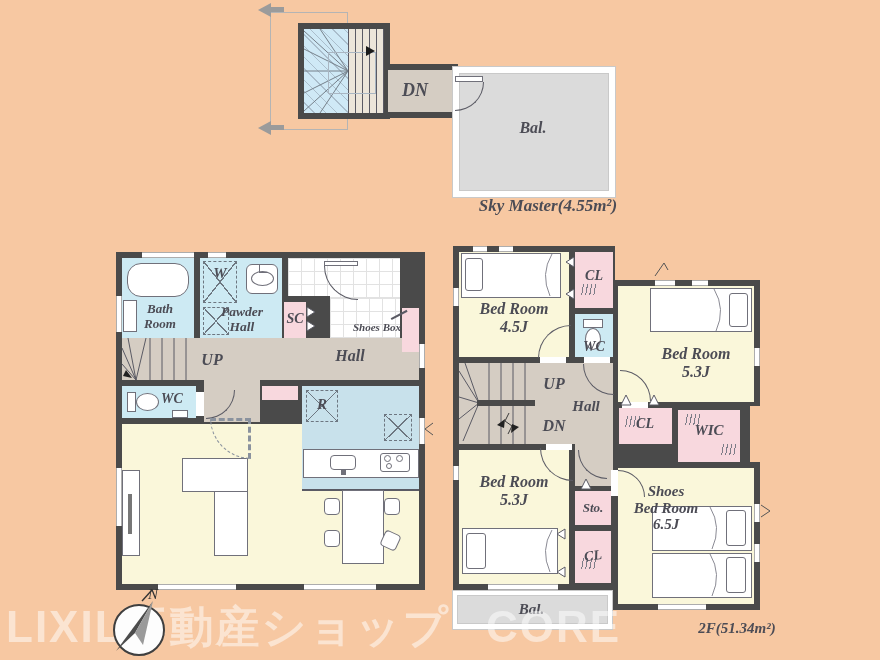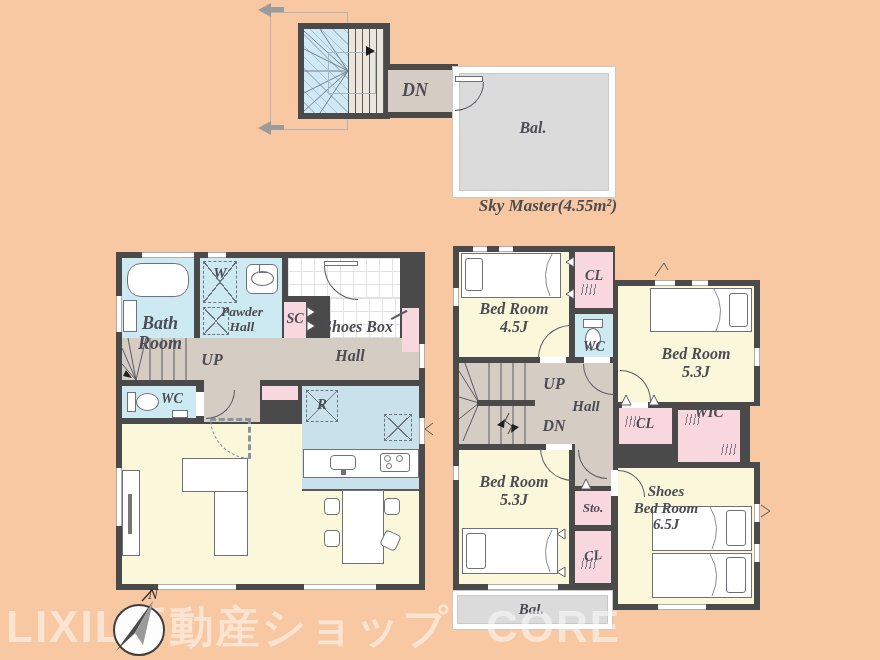--- a/index.html
+++ b/index.html
@@ -154,27 +154,27 @@
 
   <div class="win winh" style="left:142px;top:252px;width:52px;height:6px"></div>
   <div class="win winh" style="left:208px;top:252px;width:18px;height:6px"></div>
   <div class="win winv" style="left:116px;top:296px;width:6px;height:36px"></div>
   <div class="win winv" style="left:116px;top:468px;width:6px;height:58px"></div>
   <div class="win winh" style="left:158px;top:584px;width:78px;height:6px"></div>
   <div class="win winh" style="left:304px;top:584px;width:72px;height:6px"></div>
   <div class="win winv" style="left:419px;top:344px;width:6px;height:24px"></div>
   <div class="win winv" style="left:419px;top:418px;width:6px;height:26px"></div>
 
-  <div class="lbl" style="left:122px;top:319px;width:76px;height:28px;font-size:18px">Bath
+  <div class="lbl" style="left:122px;top:303px;width:76px;height:28px;font-size:13px">Bath
 Room</div>
   <div class="lbl" style="left:203px;top:264px;width:34px;height:18px;font-size:15px">W</div>
   <div class="lbl" style="left:202px;top:302px;width:80px;height:34px;font-size:13.5px">Pawder
 Hall</div>
   <div class="lbl" style="left:282px;top:306px;width:26px;height:26px;font-size:14px">SC</div>
-  <div class="lbl" style="left:320px;top:318px;width:76px;height:18px;font-size:16px">Shoes Box</div>
+  <div class="lbl" style="left:339px;top:318px;width:76px;height:18px;font-size:11px">Shoes Box</div>
   <div class="lbl" style="left:318px;top:346px;width:64px;height:20px;font-size:16px">Hall</div>
   <div class="lbl" style="left:188px;top:350px;width:48px;height:20px;font-size:16px">UP</div>
   <div class="lbl" style="left:150px;top:390px;width:44px;height:18px;font-size:14px">WC</div>
   <div class="lbl" style="left:306px;top:394px;width:32px;height:20px;font-size:15px">R</div>
 
   <div class="a c-wall" style="left:453px;top:246px;width:162px;height:344px;z-index:1"></div>
   <div class="a c-wall" style="left:612px;top:280px;width:148px;height:172px;z-index:1"></div>
   <div class="a c-wall" style="left:612px;top:452px;width:148px;height:158px;z-index:1"></div>
   <div class="a c-peach" style="left:750px;top:406px;width:12px;height:56px;z-index:2"></div>
 
@@ -294,28 +294,29 @@
   <div class="lbl" style="left:459px;top:298px;width:110px;height:40px;font-size:16px">Bed Room
 4.5J</div>
   <div class="lbl" style="left:575px;top:266px;width:38px;height:20px;font-size:14px">CL</div>
   <div class="lbl" style="left:575px;top:338px;width:38px;height:18px;font-size:14px">WC</div>
   <div class="lbl" style="left:634px;top:342px;width:124px;height:42px;font-size:16px">Bed Room
 5.3J</div>
   <div class="lbl" style="left:530px;top:374px;width:48px;height:20px;font-size:16px">UP</div>
   <div class="lbl" style="left:528px;top:416px;width:52px;height:20px;font-size:16px">DN</div>
   <div class="lbl" style="left:558px;top:396px;width:56px;height:20px;font-size:15px">Hall</div>
   <div class="lbl" style="left:625px;top:412px;width:40px;height:24px;font-size:14px">CL</div>
-  <div class="lbl" style="left:678px;top:400px;width:62px;height:24px;font-size:15px">WIC</div>
+  <div class="lbl" style="left:678px;top:418px;width:62px;height:24px;font-size:15px">WIC</div>
   <div class="lbl" style="left:459px;top:470px;width:110px;height:42px;font-size:16px">Bed Room
 5.3J</div>
   <div class="lbl" style="left:575px;top:499px;width:36px;height:18px;font-size:13px">Sto.</div>
   <div class="lbl" style="left:616px;top:476px;width:100px;height:64px;font-size:15px">Shoes
 Bed Room
 6.5J</div>
   <div class="lbl" style="left:575px;top:546px;width:36px;height:20px;font-size:14px;transform:rotate(-8deg)">CL</div>
+  <div class="lbl cap" style="left:672px;top:618px;width:130px;height:20px;font-size:15px">2F(51.34m²)</div>
 
   <div id="watermark">LIXIL不動産ショップ CORE</div>
   <svg id="compass" width="66" height="76" style="left:106px;top:584px">
     <circle cx="33" cy="46" r="25" fill="#fdfdfd" stroke="#3f3f3f" stroke-width="2"></circle>
     <polygon points="47,17 10,67 29,49" fill="#4c4c4c"></polygon>
     <polygon points="47,17 29,49 37,61" fill="#9a9a9a"></polygon>
     <path d="M36 17 L46 6" stroke="#333" stroke-width="1.4" fill="none"></path>
     <text x="42" y="15" font-style="italic" font-size="15" fill="#333" font-family="&quot;Liberation Serif&quot;,serif">N</text>
   </svg>
 

